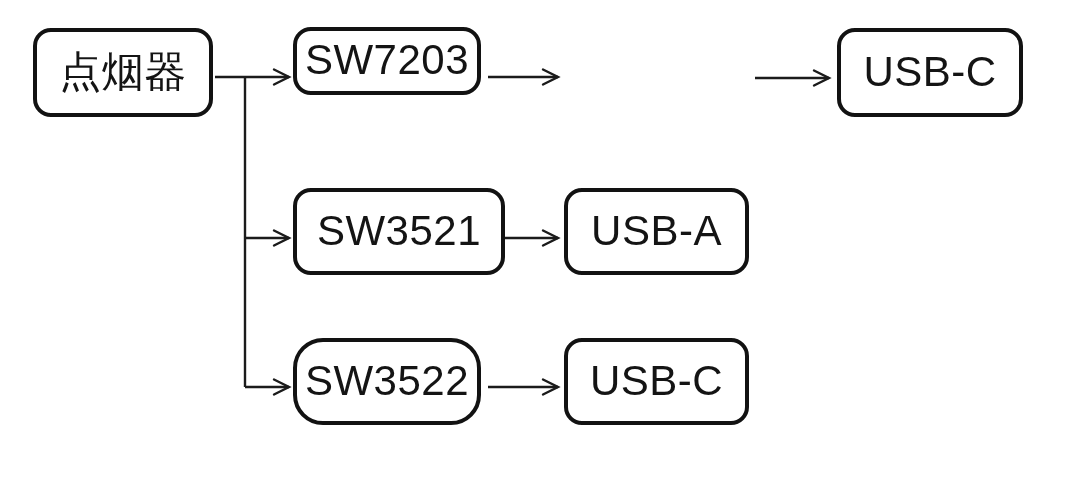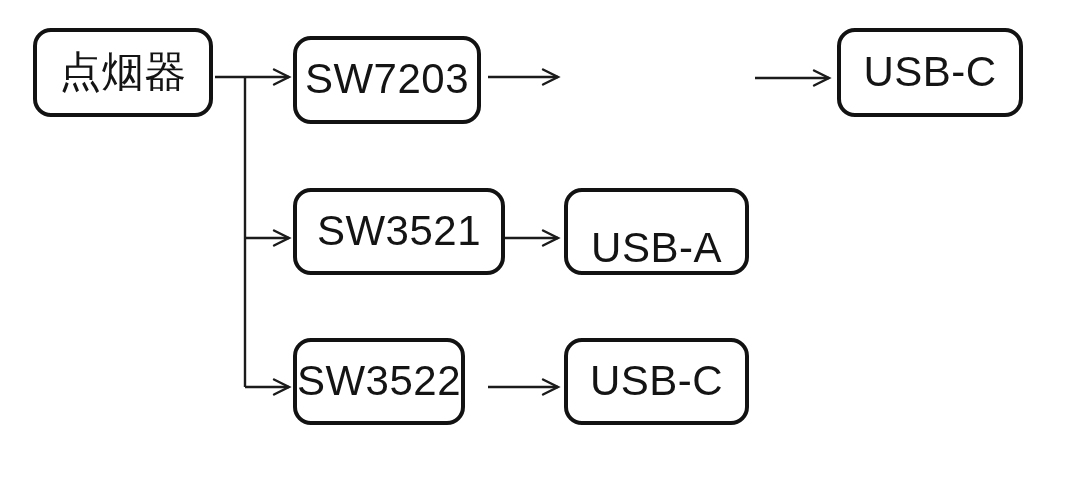--- a/index.html
+++ b/index.html
@@ -79,32 +79,32 @@
       <path d="M 814 85.5 L 829 78 L 814 70.5" class="arrowhead"></path>
       <polyline points="488,238 558,238" class="edge"></polyline>
       <path d="M 543 245.5 L 558 238 L 543 230.5" class="arrowhead"></path>
       <polyline points="488,387 558,387" class="edge"></polyline>
       <path d="M 543 394.5 L 558 387 L 543 379.5" class="arrowhead"></path>
     </svg>
   <div class="node-layer">
       <div class="node" style="left: 33px; top: 28px; width: 180px; height: 89px;">
         <span class="node-label">点烟器</span>
       </div>
-      <div class="node" style="left: 293px; top: 36px; width: 188px; height: 88px;">
+      <div class="node" style="left: 293px; top: 27px; width: 188px; height: 68px;">
         <span class="node-label">SW7203</span>
       </div>
       <div class="node" style="left: 837px; top: 28px; width: 186px; height: 89px;">
         <span class="node-label">USB-C</span>
       </div>
       <div class="node" style="left: 293px; top: 188px; width: 212px; height: 87px;">
         <span class="node-label">SW3521</span>
       </div>
-      <div class="node" style="left: 564px; top: 188px; width: 185px; height: 87px; align-items: flex-end;">
+      <div class="node" style="left: 564px; top: 188px; width: 185px; height: 87px;">
         <span class="node-label">USB-A</span>
       </div>
-      <div class="node" style="left: 293px; top: 338px; width: 172px; height: 87px;">
+      <div class="node" style="left: 293px; top: 338px; width: 188px; height: 87px; border-radius: 30px;">
         <span class="node-label">SW3522</span>
       </div>
       <div class="node" style="left: 564px; top: 338px; width: 185px; height: 87px;">
         <span class="node-label">USB-C</span>
       </div>
     </div>
 </div>
 
 </body></html>

